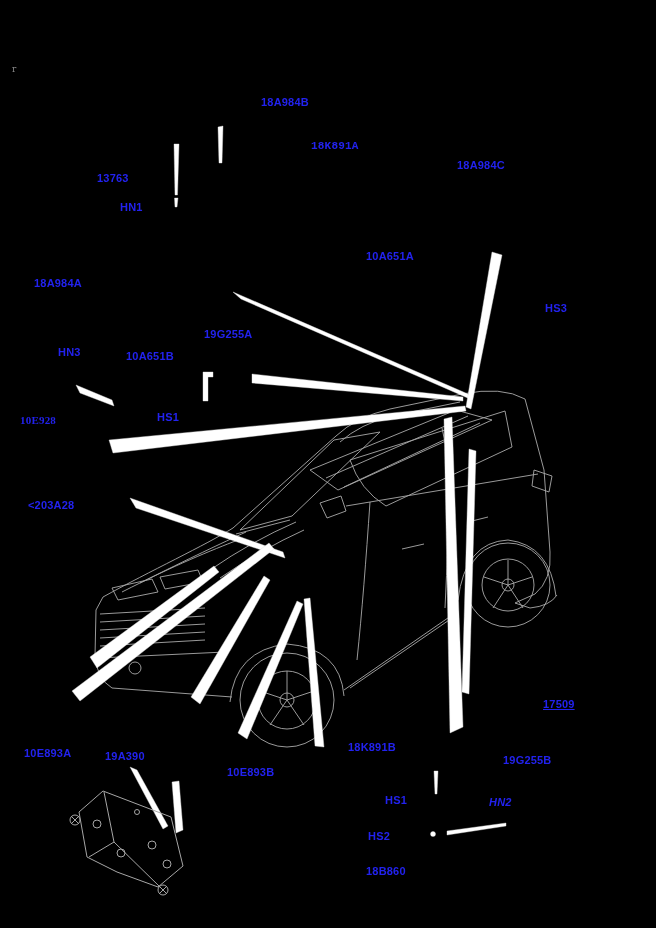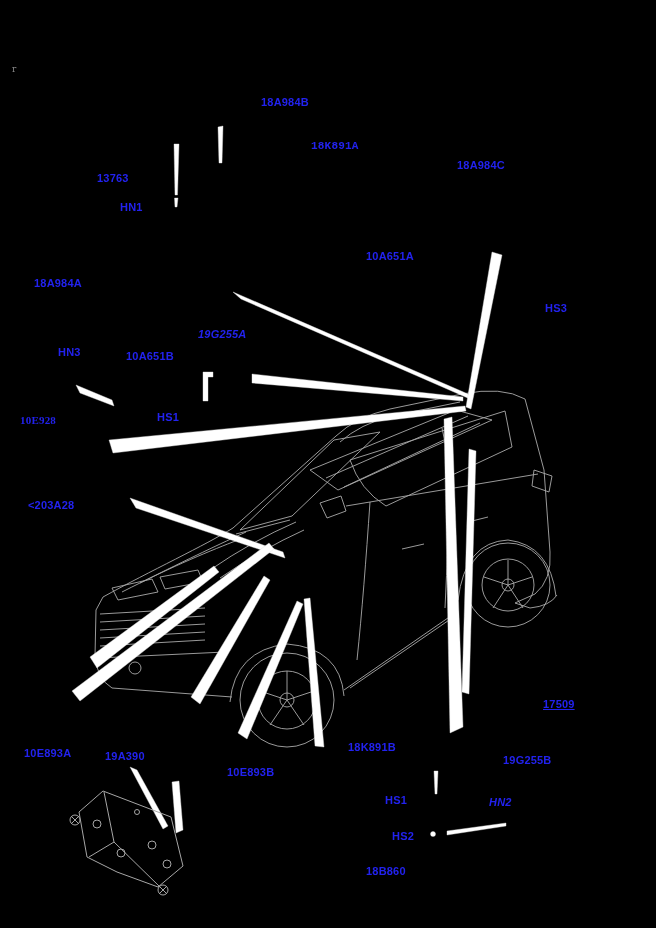--- a/index.html
+++ b/index.html
@@ -158,31 +158,31 @@
 
   <div id="labels">
       <div class="part-label" style="left: 261px; top: 96px;">18A984B</div>
       <div class="part-label" style="left: 311px; top: 140px; font-family: Liberation Mono, monospace;">18K891A</div>
       <div class="part-label" style="left: 457px; top: 159px;">18A984C</div>
       <div class="part-label" style="left: 97px; top: 172px;">13763</div>
       <div class="part-label" style="left: 120px; top: 201px;">HN1</div>
       <div class="part-label" style="left: 34px; top: 250px; margin-top: 27px;">18A984A</div>
       <div class="part-label" style="left: 366px; top: 250px; text-align: right;">10A651A</div>
       <div class="part-label" style="left: 545px; top: 287px; margin-top: 15px;">HS3</div>
-      <div class="part-label" style="left: 198px; top: 328px; font-style: italic;">19G255A</div>
+      <div class="part-label" style="left: 204px; top: 328px;">19G255A</div>
       <div class="part-label" style="left: 58px; top: 346px;">HN3</div>
       <div class="part-label" style="left: 126px; top: 350px;">10A651B</div>
       <div class="part-label" style="left: 157px; top: 411px;">HS1</div>
       <div class="part-label" style="left: 20px; top: 414px; font-family: Liberation Serif, serif;">10E928</div>
       <div class="part-label" style="left: 28px; top: 499px;">&lt;203A28</div>
       <div class="part-label" style="left: 543px; top: 698px; text-decoration: underline;">17509</div>
       <div class="part-label" style="left: 24px; top: 747px;">10E893A</div>
       <div class="part-label" style="left: 105px; top: 750px;">19A390</div>
       <div class="part-label" style="left: 227px; top: 766px;">10E893B</div>
       <div class="part-label" style="left: 348px; top: 741px;">18K891B</div>
       <div class="part-label" style="left: 503px; top: 754px;">19G255B</div>
       <div class="part-label" style="left: 385px; top: 794px;">HS1</div>
       <div class="part-label" style="left: 489px; top: 796px; font-style: italic;">HN2</div>
-      <div class="part-label" style="left: 392px; top: 830px;">HS2</div>
+      <div class="part-label" style="left: 368px; top: 830px;">HS2</div>
       <div class="part-label" style="left: 366px; top: 865px;">18B860</div>
     </div>
 
 </div>
 
 </body></html>

